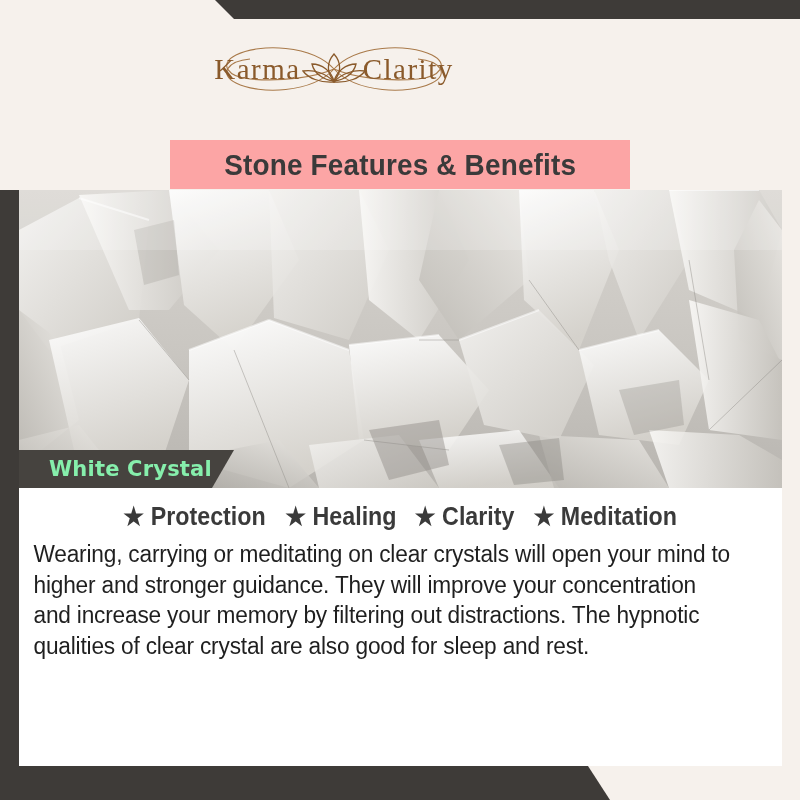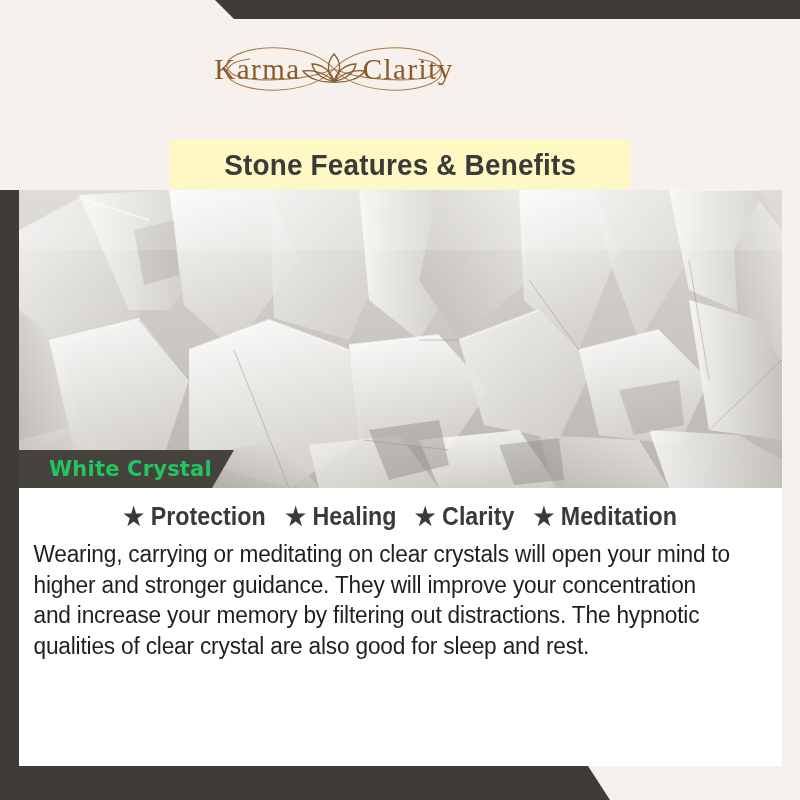--- a/index.html
+++ b/index.html
@@ -39,21 +39,21 @@
     display:flex;align-items:center;justify-content:center;
     font-family:"Liberation Serif","DejaVu Serif",serif;
     font-size:29px;letter-spacing:1.5px;color:#8a5a2b;white-space:nowrap;
   }
   .logo-word{display:inline-block;}
   .logo-gap{display:inline-block;width:62px;}
 
   
   .title-band{
     position:absolute;top:140px;left:170px;width:460px;height:49px;
-    background:#fef9c3;
+    background:#fca5a5;
     display:flex;align-items:center;justify-content:center;
   }
   .title-text{
     font-family:"Liberation Sans",sans-serif;
     font-weight:bold;font-size:30px;color:#3a3a3a;
     letter-spacing:0.2px;
     transform:scaleX(0.93);
     white-space:nowrap;
   }
 
@@ -67,21 +67,21 @@
   
   .stone-banner{
     position:absolute;left:19px;top:450px;width:215px;height:38px;
     background:#46433f;
     clip-path:polygon(0 0, 215px 0, 193px 38px, 0 38px);
     display:flex;align-items:center;
   }
   .stone-banner-label{
     margin-left:30px;
     font-family:"DejaVu Sans",sans-serif;
-    font-weight:bold;font-size:21px;color:#22c55e;letter-spacing:0.2px;
+    font-weight:bold;font-size:21px;color:#86efac;letter-spacing:0.2px;
     white-space:nowrap;
   }
 
   
   .content{
     position:absolute;left:19px;top:488px;width:763px;height:278px;
     background:#ffffff;
   }
   .benefits{
     margin:0;padding:16px 0 0 0;

